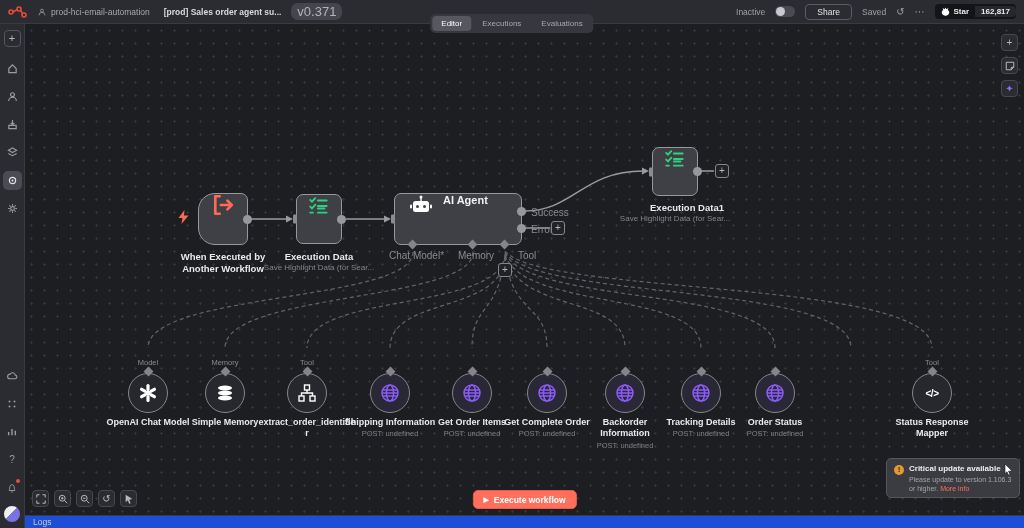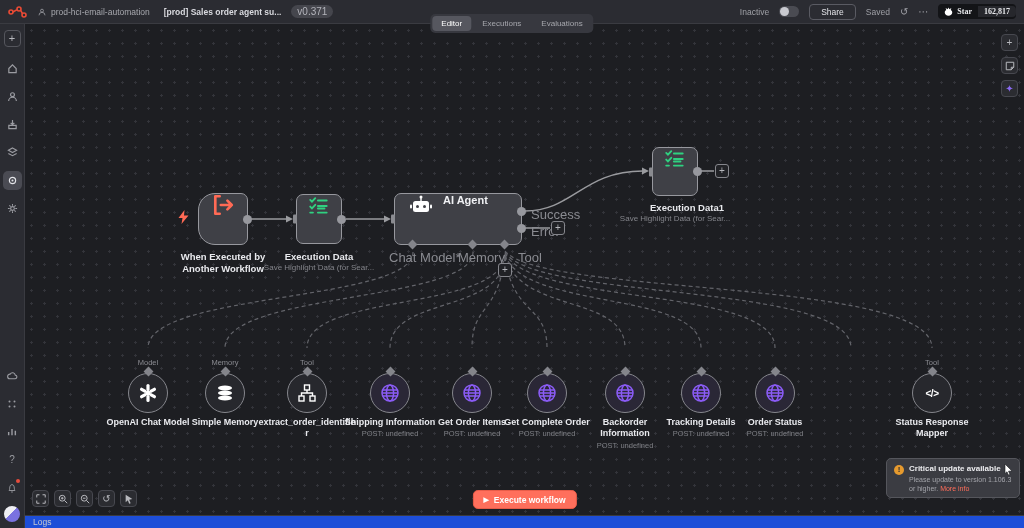--- a/index.html
+++ b/index.html
@@ -7,32 +7,32 @@
     font-family:"Liberation Sans", sans-serif; -webkit-font-smoothing:antialiased; }
 
   
   .topbar { position:absolute; left:0; top:0; width:1024px; height:24px;
     background:#2b2c32; border-bottom:1px solid #3a3b41; display:flex; align-items:center;
     padding:0 8px; z-index:30; }
   .logo { width:20px; height:14px; margin-right:10px; flex:0 0 auto; }
   .crumb { display:flex; align-items:center; gap:5px; color:#a7a8ae; font-size:8.5px; }
   .crumb svg { opacity:.8 }
   .wf-title { color:#d9dadf; font-size:8.5px; font-weight:bold; margin-left:14px; }
-  .ver-badge { background:#45464d; color:#b3b4bb; font-size:10px; border-radius:7px;
+  .ver-badge { background:#45464d; color:#b3b4bb; font-size:13px; border-radius:7px;
     padding:1px 6px; margin-left:10px; }
   .tb-right { margin-left:auto; display:flex; align-items:center; gap:10px; }
   .inactive-lb { color:#9fa0a6; font-size:8.5px; }
   .toggle { width:20px; height:11px; border-radius:6px; background:#4a4b52; position:relative; cursor:pointer; }
   .toggle .knob { position:absolute; left:1px; top:1px; width:9px; height:9px; border-radius:50%; background:#c9cad0; }
   .share-btn { border:1px solid #5a5b63; border-radius:4px; color:#e3e4e8; font-size:8.5px;
     padding:2px 11px; background:transparent; cursor:pointer; }
   .saved-lb { color:#9fa0a6; font-size:8.5px; }
   .icon-btn { color:#9fa0a6; font-size:10px; background:none; border:none; cursor:pointer; line-height:1; }
   .gh-star { display:flex; align-items:center; background:#131417; border-radius:4px;
-    padding:2px 0 2px 6px; gap:4px; cursor:pointer;font-family:Liberation Serif, serif; }
+    padding:2px 0 2px 6px; gap:4px; cursor:pointer; }
   .gh-star .lbl { color:#e8e9ec; font-size:8px; font-weight:bold; }
   .gh-count { background:#26272c; border-radius:0 4px 4px 0; margin-left:2px;
     padding:1px 6px; color:#e8e9ec; font-size:8px; font-weight:bold; }
 
   
   .tabbar { position:absolute; left:50%; top:14px; transform:translateX(-50%);
     background:#37383f; border-radius:5px; padding:2px; display:flex; gap:2px; z-index:40; }
   .tab { font-size:8px; color:#a6a7ad; padding:3px 9px; border-radius:4px; cursor:pointer; }
   .tab.active { background:#56575f; color:#ffffff; }
 
@@ -65,21 +65,21 @@
   .outport { position:absolute; right:-5px; width:9px; height:9px; border-radius:50%;
     background:#97989e; z-index:4; }
   .n-label { position:absolute; text-align:center; color:#e9eaee; font-size:9.5px; font-weight:bold;
     line-height:1.25; z-index:3; }
   .n-sub { position:absolute; text-align:center; color:#84858b; font-size:8px; z-index:3; }
 
   .plus-ep { position:absolute; width:14px; height:14px; border:1px solid #85868c; border-radius:3px;
     background:#212226; color:#b5b6bb; font-size:10px; line-height:12px; text-align:center;
     z-index:5; cursor:pointer; }
   .diamond { position:absolute; width:7px; height:7px; background:#84858b; transform:rotate(45deg); z-index:4; }
-  .io-lb { position:absolute; color:#8a8b91; font-size:13px; z-index:3; white-space:nowrap; }
+  .io-lb { position:absolute; color:#8a8b91; font-size:10px; z-index:3; white-space:nowrap; }
 
   .bolt { position:absolute; left:152px; top:186px; z-index:4; }
 
   
   .subnode { position:absolute; width:110px; top:334px; display:flex; flex-direction:column;
     align-items:center; z-index:3; cursor:pointer; }
   .sn-plabel { height:10px; font-size:7.5px; color:#8a8b91; }
   .sn-diamond { width:7px; height:7px; background:#84858b; transform:rotate(45deg); margin-bottom:-2px; }
   .sn-circle { width:40px; height:40px; border-radius:50%; border:1.5px solid #85868c;
     background:#27282d; display:flex; align-items:center; justify-content:center; }

